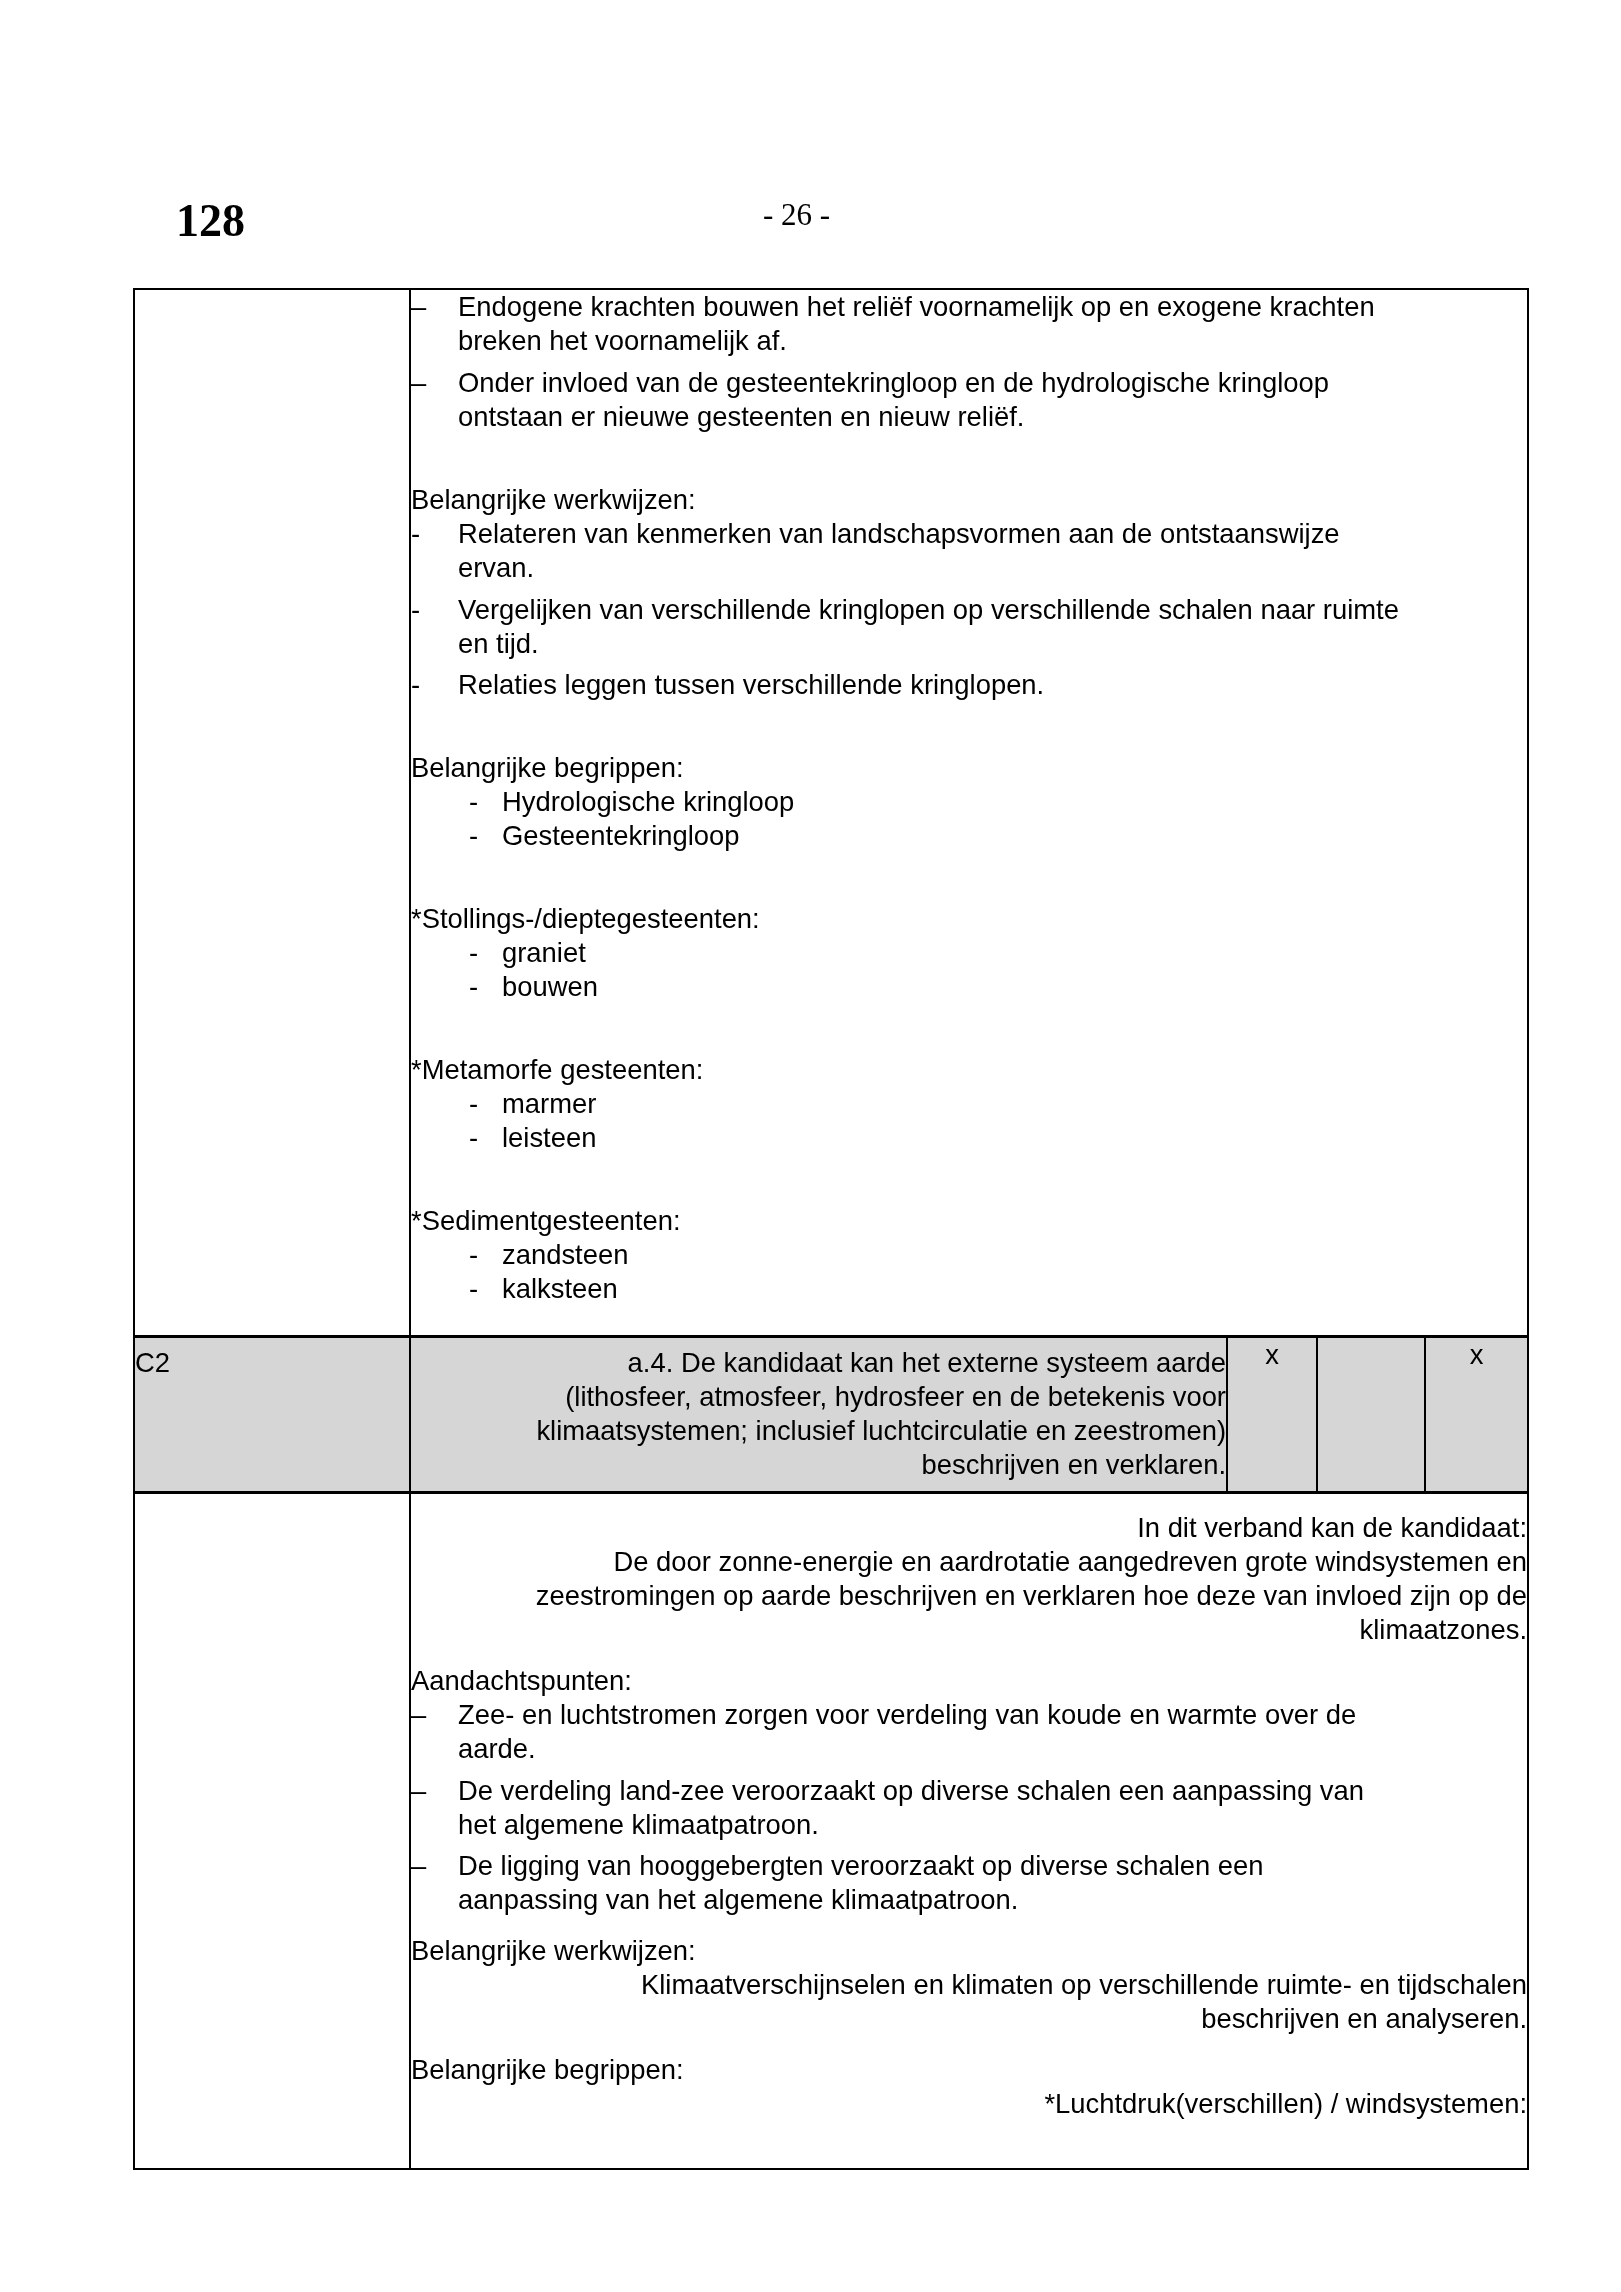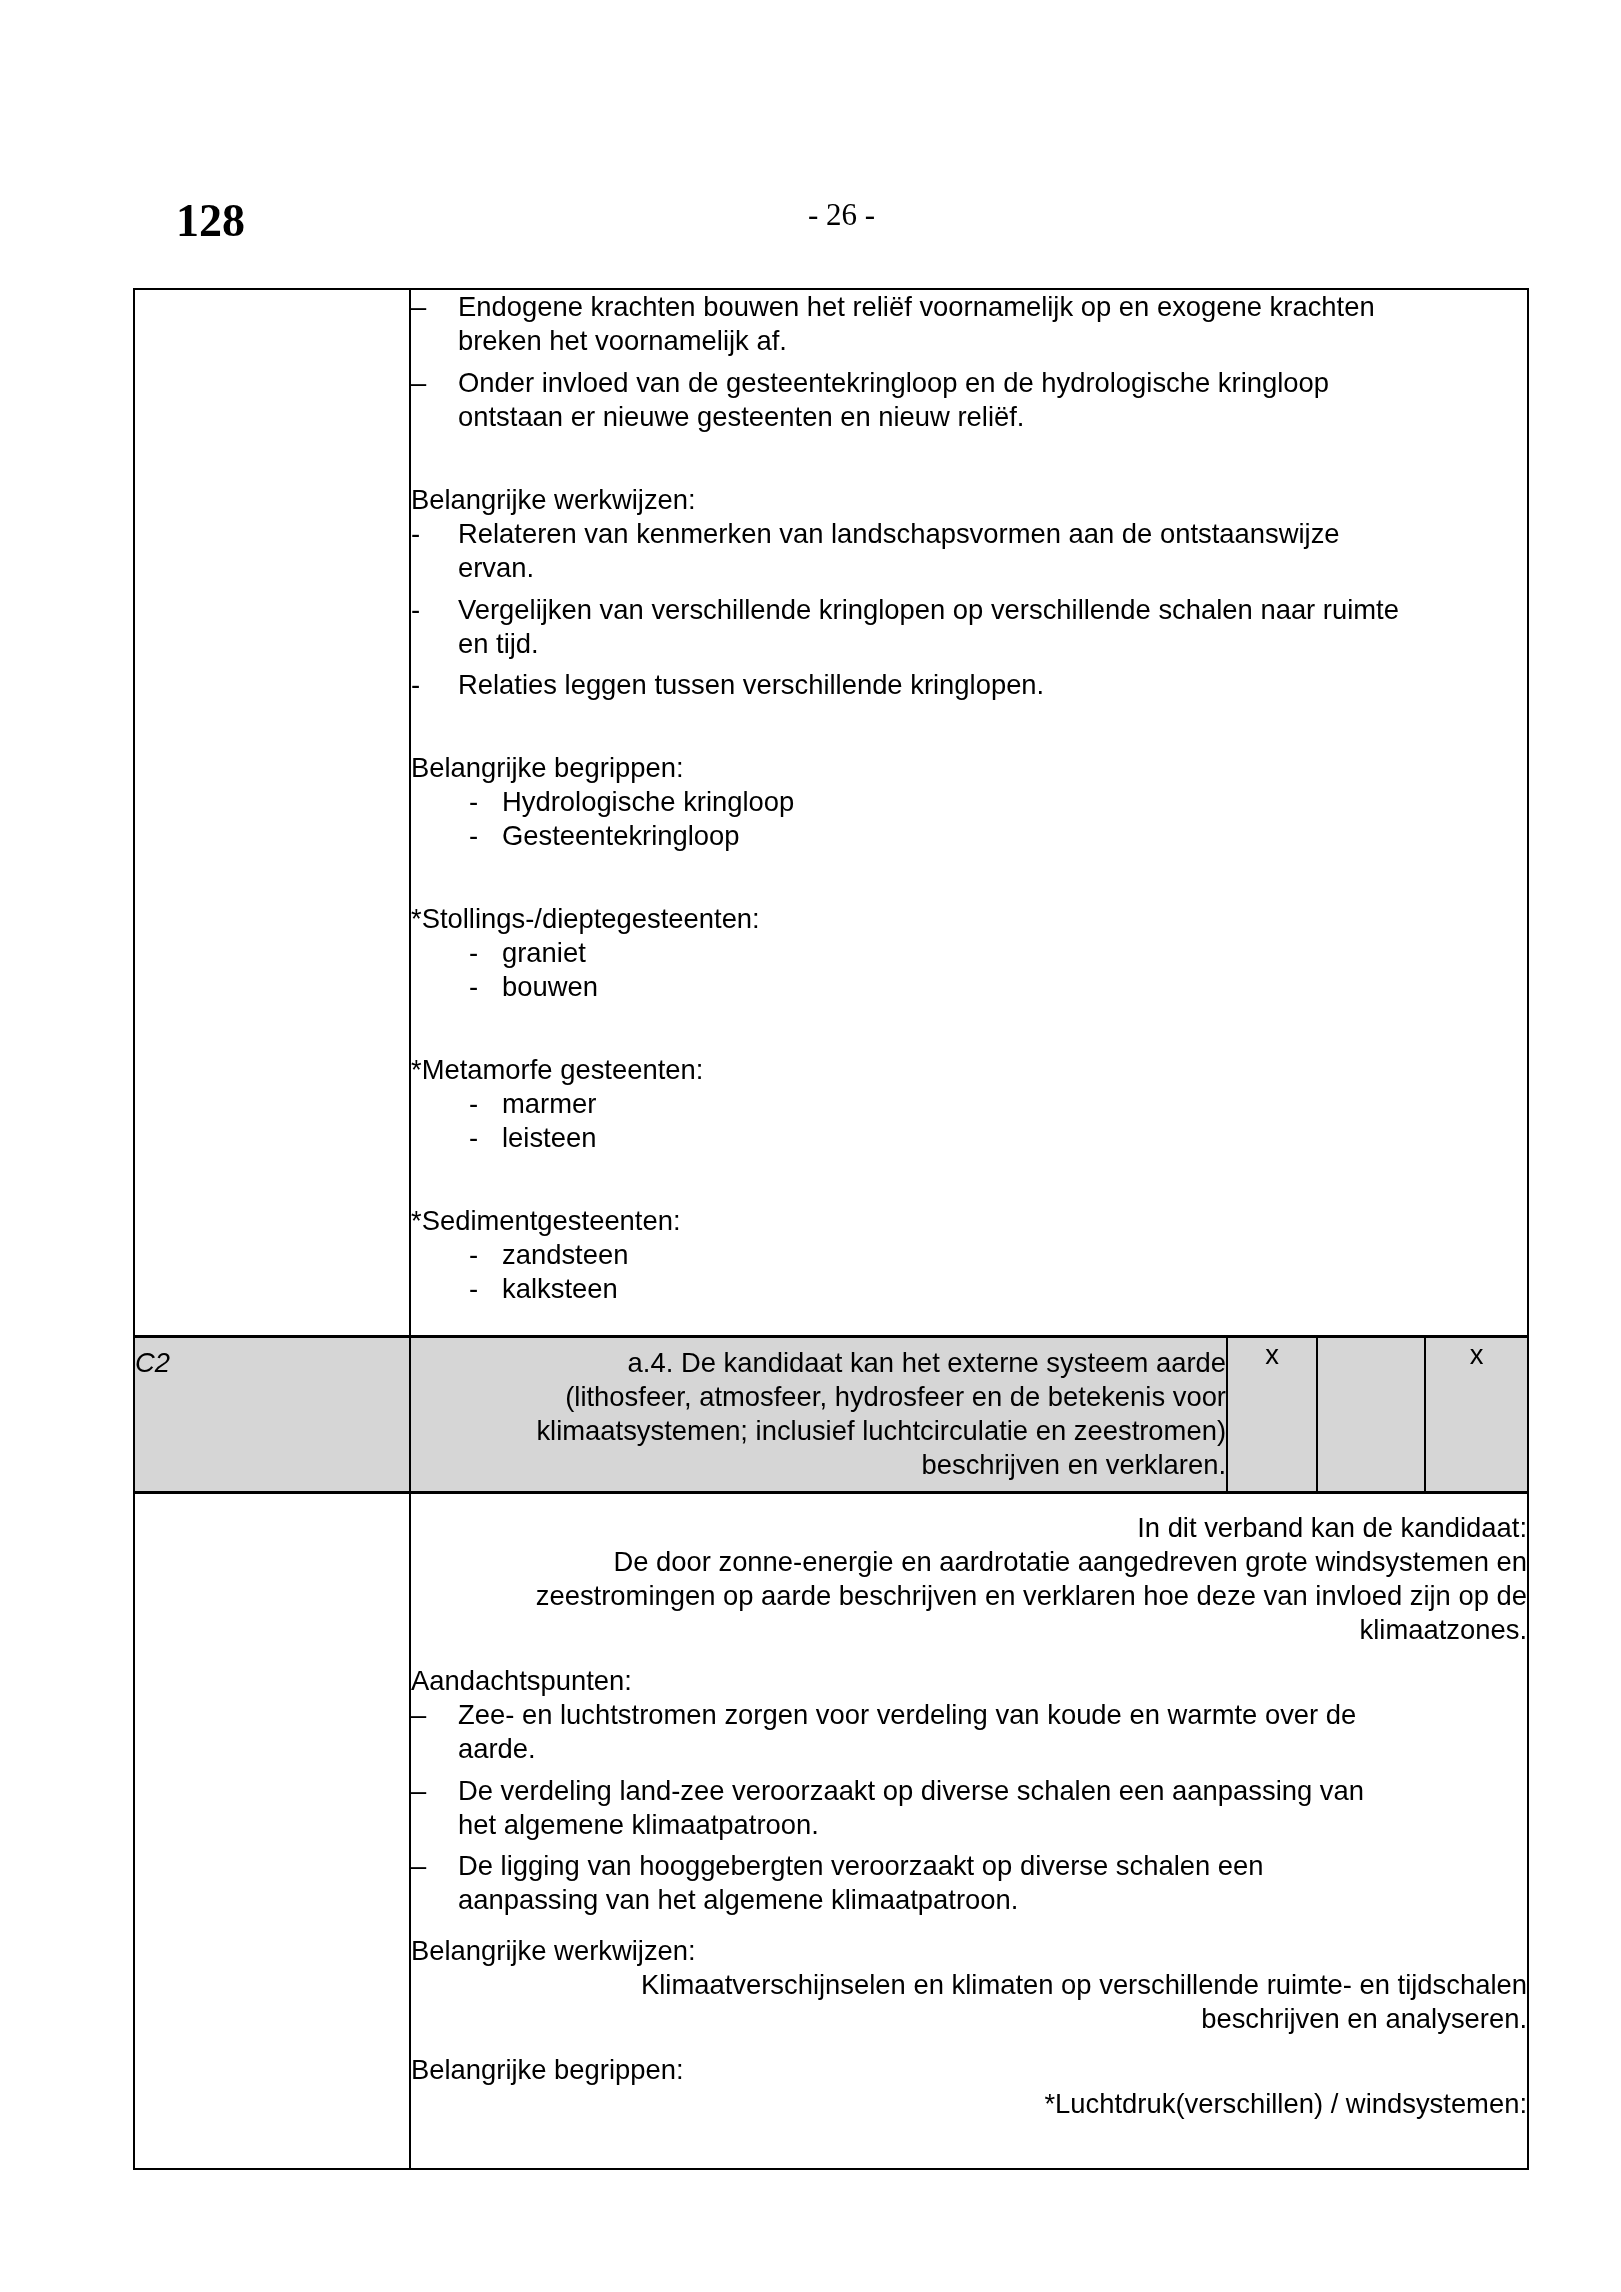--- a/index.html
+++ b/index.html
@@ -11,39 +11,39 @@
     font-size:27.4px; line-height:34px;
     color:#000;
     overflow:hidden;
   }
   .pg-num-left {
     position:absolute; left:176px; top:196px;
     font-family:"Liberation Serif", serif;
     font-weight:bold; font-size:46px; line-height:49px;
   }
   .pg-num-center {
-    position:absolute; left:719px; top:197px; width:245px;
+    position:absolute; left:674px; top:197px; width:245px;
     text-align:center;
     font-family:"Liberation Serif", serif;
     font-size:31px; line-height:35px;
   }
   table.tbl {
     position:absolute; left:133px; top:288px;
     width:1395px;
     border-collapse:collapse; table-layout:fixed;
   }
   table.tbl td {
     border:2.9px solid #000;
     vertical-align:top;
     padding:0; overflow:hidden;
   }
   td.gray { background:#d6d6d6; }
   tr.r2 td { border-top-width:3.9px; border-bottom-width:3.9px; }
   td.content-cell { padding:11.8px 13.7px 0 10.8px; }
-  td.code-cell { padding:7.8px 5.9px 0 9.8px;font-style:italic; }
+  td.code-cell { padding:7.8px 5.9px 0 9.8px; }
   tr.r3 td.content-cell { padding-top:17px; }
   tr.r2 td.content-cell { padding-top:7.8px; }
   tr.r2 td.code-cell { padding-top:7.8px; }
   .pre { white-space:pre-line;text-align:right; }
   .b-item { display:flex; align-items:flex-start; }
   .b-item .mk { flex:0 0 47px; width:47px; }
   .b-item .tx { white-space:pre-line; flex:1 1 auto; }
   .b-item + .b-item { margin-top:7.8px; }
   .sub-item { display:flex; align-items:flex-start; margin-left:58px; }
   .sub-item .mk { flex:0 0 33px; width:33px; }

